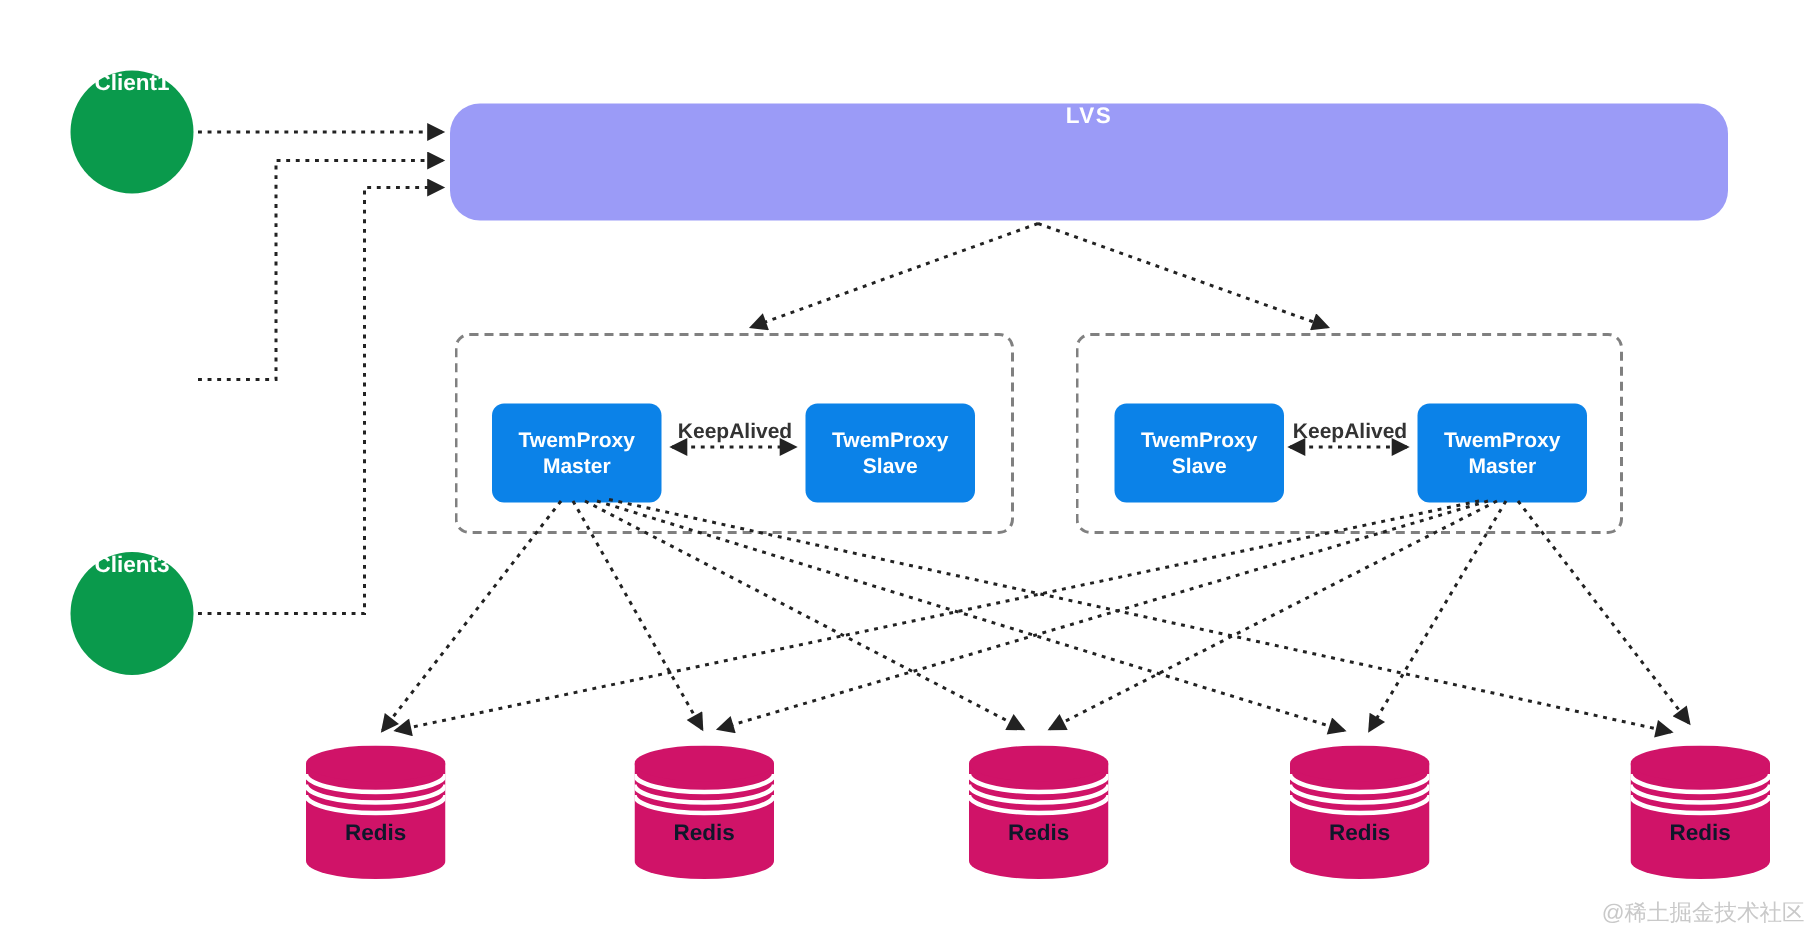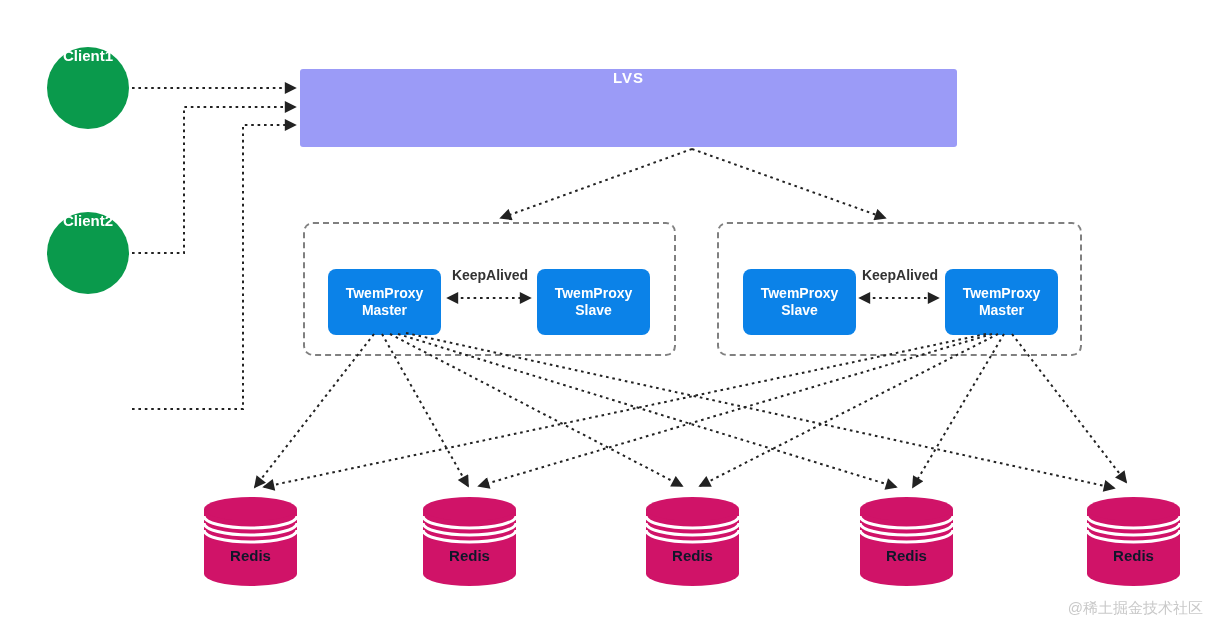--- a/index.html
+++ b/index.html
@@ -14,35 +14,35 @@
   .wires{position:absolute;left:0;top:0;width:1211px;height:622px;z-index:3;pointer-events:none;}
   .wire{fill:none;stroke:var(--arrow);stroke-width:2;stroke-dasharray:2.6 3.8;}
   .archead{fill:var(--arrow);}
   .node{position:absolute;display:flex;justify-content:center;
         color:#fff;font-weight:bold;box-sizing:border-box;}
   .client{width:82px;height:82px;border-radius:50%;background:var(--client);
           font-size:15px;z-index:2;}
   .client1{left:47px;top:47px;}
   .client2{left:47px;top:212px;}
   .client3{left:47px;top:368px;}
-  .lvs{left:300px;top:69px;width:657px;height:78px;border-radius:3px;
+  .lvs{left:300px;top:69px;width:852px;height:78px;border-radius:20px;
        background:var(--lvs);font-size:15px;letter-spacing:1px;z-index:1;}
   .group{position:absolute;top:222px;height:134px;border:2px dashed var(--dash);
          border-radius:10px;box-sizing:border-box;z-index:1;}
   .group1{left:303px;width:373px;}
   .group2{left:717px;width:365px;}
   .proxy{position:absolute;top:45px;width:113px;height:66px;background:var(--proxy);
          border-radius:8px;color:#fff;font-weight:bold;font-size:14px;line-height:17px;
          display:flex;align-items:center;justify-content:center;text-align:center;
          padding:17px 8px;box-sizing:border-box;z-index:2;}
   .g1-master{left:23px;}
   .g1-slave{left:232px;}
   .g2-slave{left:24px;}
   .g2-master{left:226px;}
-  .linklabel{position:absolute;top:44px;width:88px;font-weight:bold;font-size:14px;
+  .linklabel{position:absolute;top:56px;width:88px;font-weight:bold;font-size:14px;
              line-height:15px;color:var(--label);text-align:center;word-break:break-all;z-index:2;}
   .g1-link{left:141px;}
   .g2-link{left:137px;}
   .redis{position:absolute;top:497px;width:93px;height:90px;z-index:2;}
   .redis1{left:204px;}
   .redis2{left:423px;}
   .redis3{left:646px;}
   .redis4{left:860px;}
   .redis5{left:1087px;}
   .cyl{fill:var(--redis);}
@@ -78,22 +78,22 @@
     <path class="wire" d="M986,334 L264,487" marker-end="url(#ah)"></path>
     <path class="wire" d="M992,334 L479,486" marker-end="url(#ah)"></path>
     <path class="wire" d="M998,334 L700,486" marker-end="url(#ah)"></path>
     <path class="wire" d="M1004,334 L913,487" marker-end="url(#ah)"></path>
     <path class="wire" d="M1012,334 L1126,482" marker-end="url(#ah)"></path>
   </svg>
 
   <div class="node client client1">
     <span>Client1</span>
   </div>
-  <div class="node client client2">
-    <span>Client2</span>
+  <div class="node client client3">
+    <span>Client3</span>
   </div>
 
   <div class="node lvs">
     <span>LVS</span>
   </div>
 
   <div class="group group1">
     <div class="proxy g1-master">
       <span>TwemProxy Master</span>
     </div>

